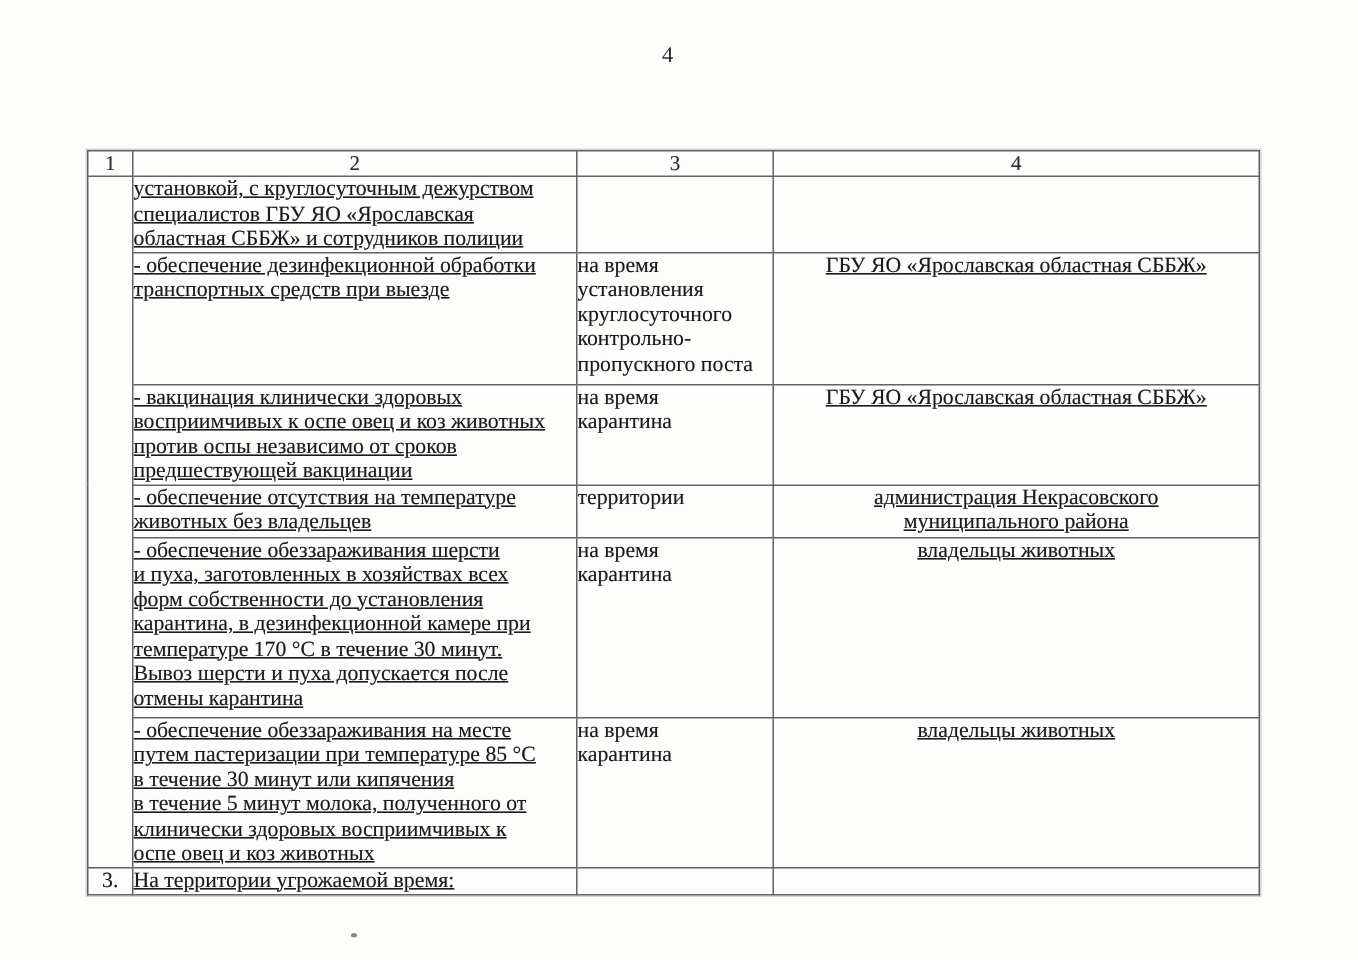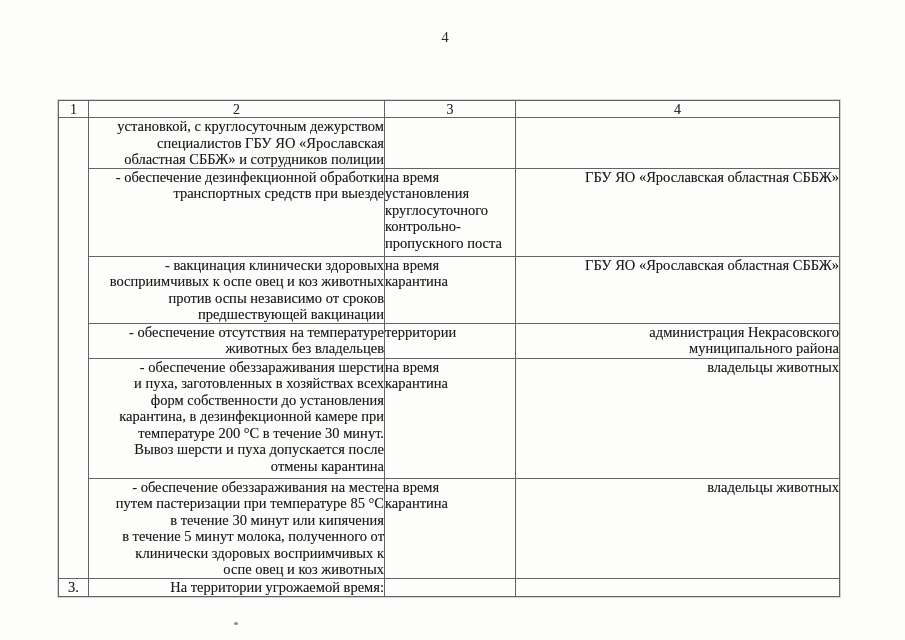--- a/index.html
+++ b/index.html
@@ -49,23 +49,23 @@
   }
   tr.header-row td {
     text-align: center;
     vertical-align: middle;
     height: 16px;
     line-height: 15px;
     font-size: 14px;
     color: #2e2e2e;
   }
   td.c1 { text-align: center; padding-top: 1px; }
-  td.c2 { text-align: right; padding: 1px 2px 0 5px; }
+  td.c2 { text-align: left; padding: 1px 2px 0 5px; text-decoration: underline; }
   td.c3 { text-align: left; padding-top: 1px; }
-  td.c4 { text-align: right; padding-top: 1px; }
+  td.c4 { text-align: center; padding-top: 1px; text-decoration: underline; }
   .speck {
     position: absolute;
     left: 234px;
     top: 622px;
     width: 4px;
     height: 3px;
     background: #8a8a8a;
     border-radius: 50%;
   }
 </style>
@@ -127,21 +127,21 @@
         <td class="c3">территории</td>
         <td class="c4">администрация Некрасовского
 муниципального района</td>
       </tr>
 
       <tr style="height:120px">
         <td class="c2">- обеспечение обеззараживания шерсти
 и пуха, заготовленных в хозяйствах всех
 форм собственности до установления
 карантина, в дезинфекционной камере при
-температуре 200 °С в течение 30 минут.
+температуре 170 °С в течение 30 минут.
 Вывоз шерсти и пуха допускается после
 отмены карантина</td>
         <td class="c3">на время
 карантина</td>
         <td class="c4">владельцы животных</td>
       </tr>
 
       <tr style="height:97px">
         <td class="c2">- обеспечение обеззараживания на месте
 путем пастеризации при температуре 85 °С

